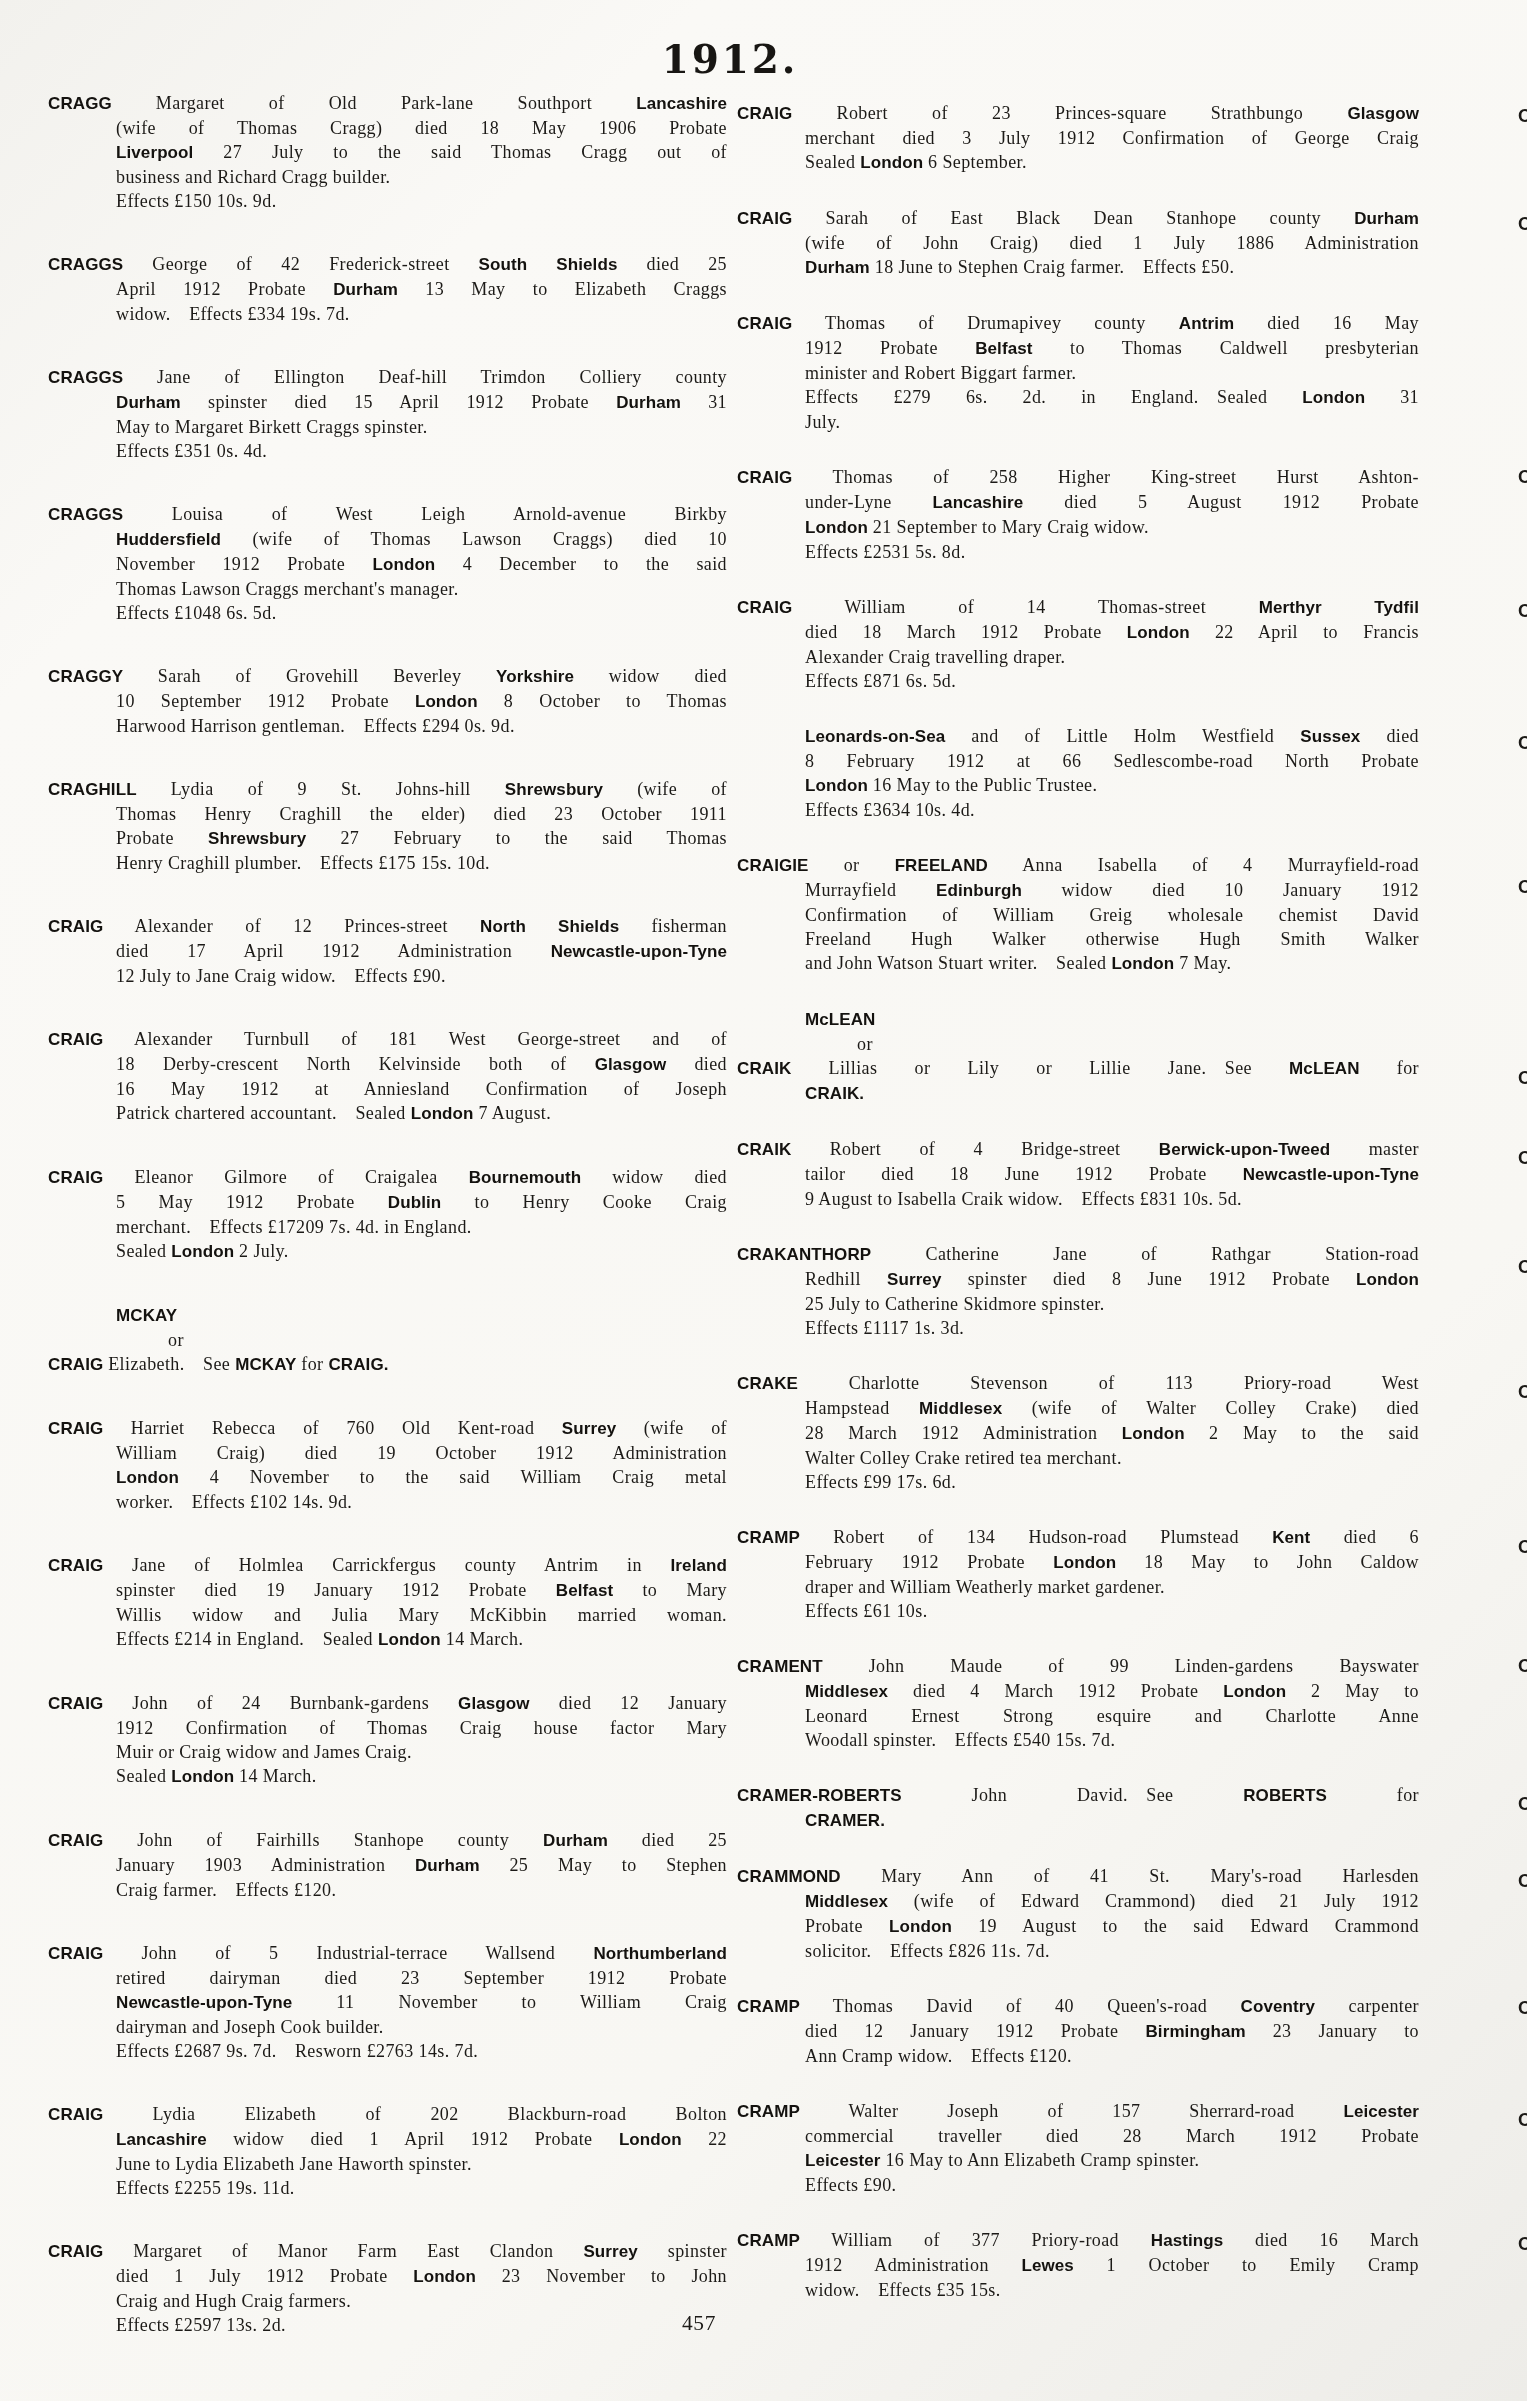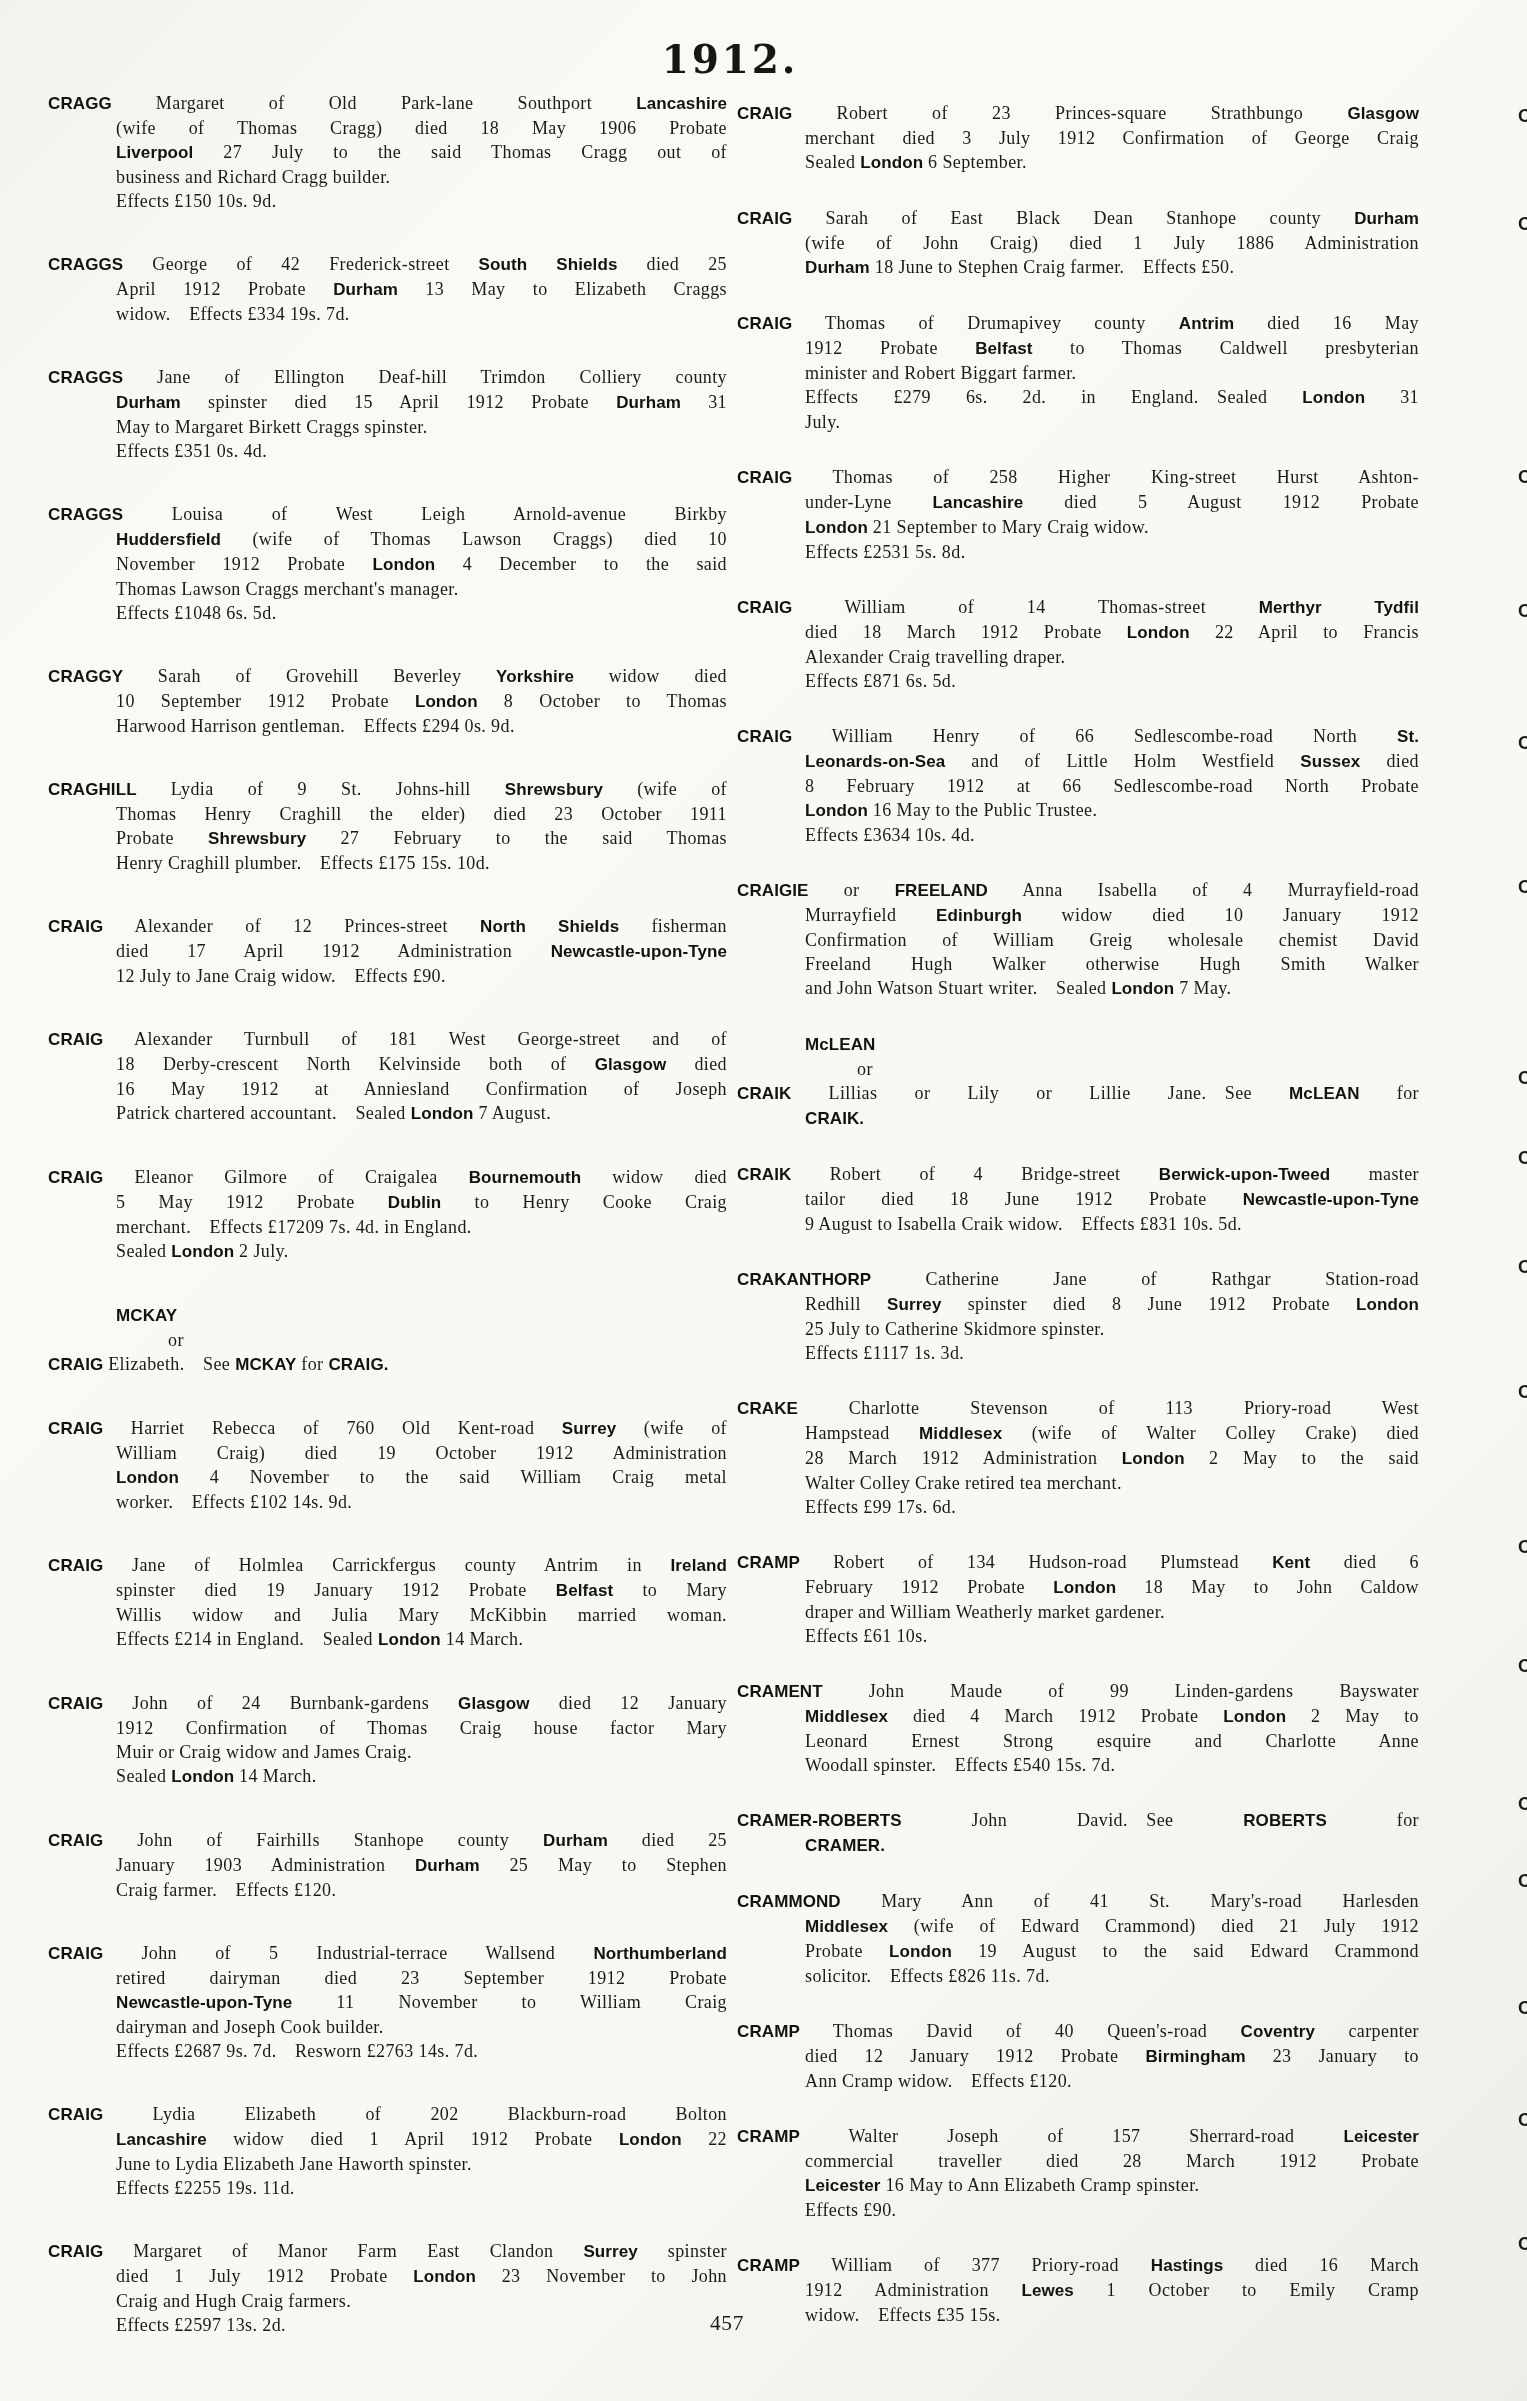--- a/index.html
+++ b/index.html
@@ -34,21 +34,20 @@
   .ind2 { padding-left:120px; }
   .b {
     font-family:"Liberation Sans", sans-serif;
     font-weight:700; font-size:17px; letter-spacing:0.1px;
     color:#14120f;
   }
   .page-number {
     position:absolute; top:2311px; left:0; width:1398px;
     text-align:center; font-size:21.4px; letter-spacing:0.7px;
     color:#1c1a17;
-    padding-left:28px;
   }
   .edge-frag {
     position:absolute; left:1518px;
     font-family:"Liberation Sans", sans-serif;
     font-weight:700; font-size:18px; color:#1b1916;
   }
 </style>
 </head>
 <body>
 
@@ -180,21 +179,20 @@
       <div class="line ind1"><span class="b">London</span><span class="reg"> 21 September to Mary Craig widow.</span></div>
       <div class="line ind1"><span class="reg">Effects £2531 5s. 8d.</span></div>
     </div>
     <div class="entry">
       <div class="line ind0 just"><span class="b">CRAIG</span><span class="reg"> William of 14 Thomas-street </span><span class="b">Merthyr Tydfil</span></div>
       <div class="line ind1 just"><span class="reg">died 18 March 1912 Probate </span><span class="b">London</span><span class="reg"> 22 April to Francis</span></div>
       <div class="line ind1"><span class="reg">Alexander Craig travelling draper.</span></div>
       <div class="line ind1"><span class="reg">Effects £871 6s. 5d.</span></div>
     </div>
     <div class="entry">
-      <div class="line ind0 just"><span class="b">CRAIG</span><span class="reg"> William Henry of 66 Sedlescombe-road North </span><span class="b">St.</span></div>
       <div class="line ind1 just"><span class="b">Leonards-on-Sea</span><span class="reg"> and of Little Holm Westfield </span><span class="b">Sussex</span><span class="reg"> died</span></div>
       <div class="line ind1 just"><span class="reg">8 February 1912 at 66 Sedlescombe-road North Probate</span></div>
       <div class="line ind1"><span class="b">London</span><span class="reg"> 16 May to the Public Trustee.</span></div>
       <div class="line ind1"><span class="reg">Effects £3634 10s. 4d.</span></div>
     </div>
     <div class="entry">
       <div class="line ind0 just"><span class="b">CRAIGIE</span><span class="reg"> or </span><span class="b">FREELAND</span><span class="reg"> Anna Isabella of 4 Murrayfield-road</span></div>
       <div class="line ind1 just"><span class="reg">Murrayfield </span><span class="b">Edinburgh</span><span class="reg"> widow died 10 January 1912</span></div>
       <div class="line ind1 just"><span class="reg">Confirmation of William Greig wholesale chemist David</span></div>
       <div class="line ind1 just"><span class="reg">Freeland Hugh Walker otherwise Hugh Smith Walker</span></div>

